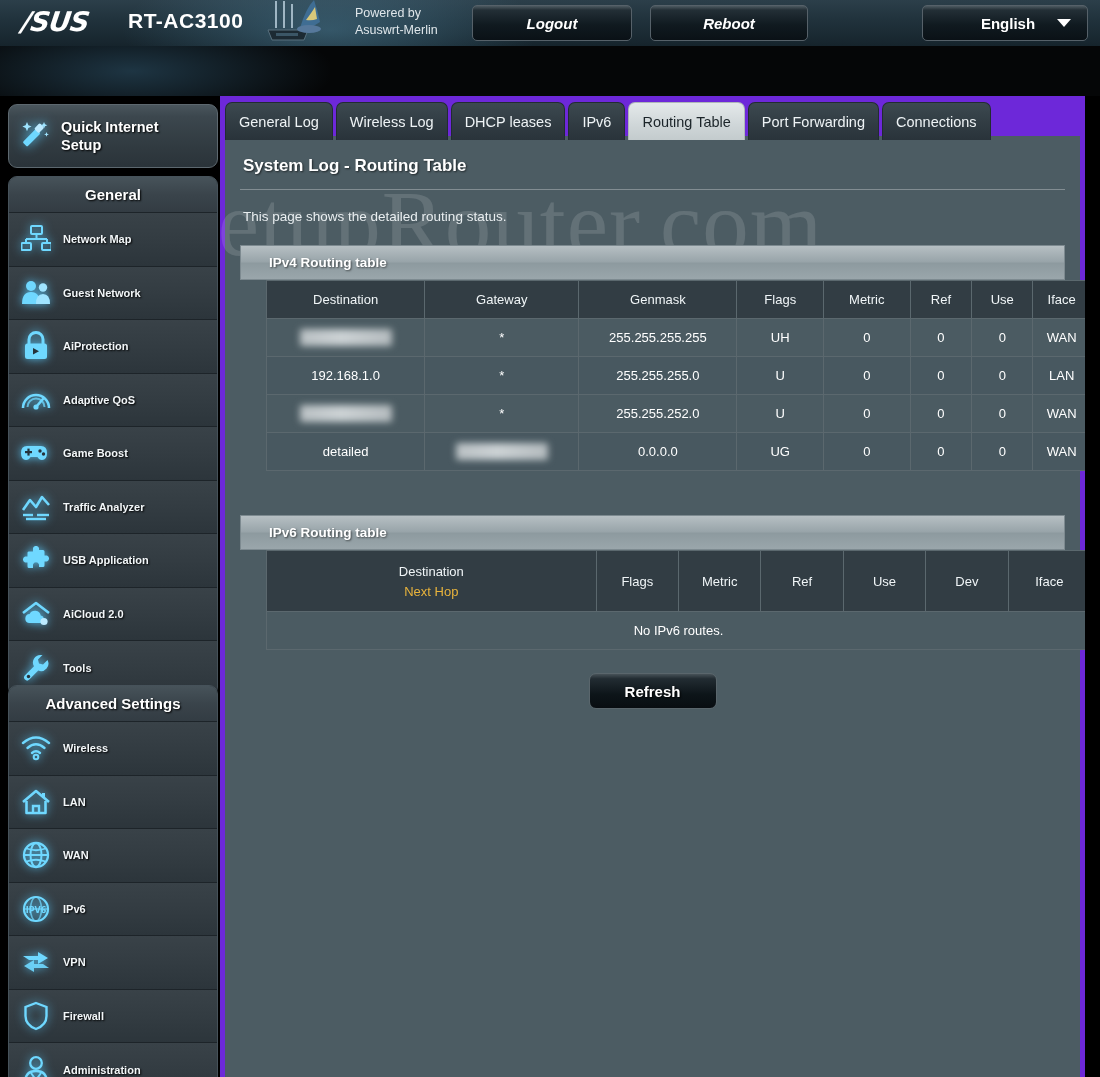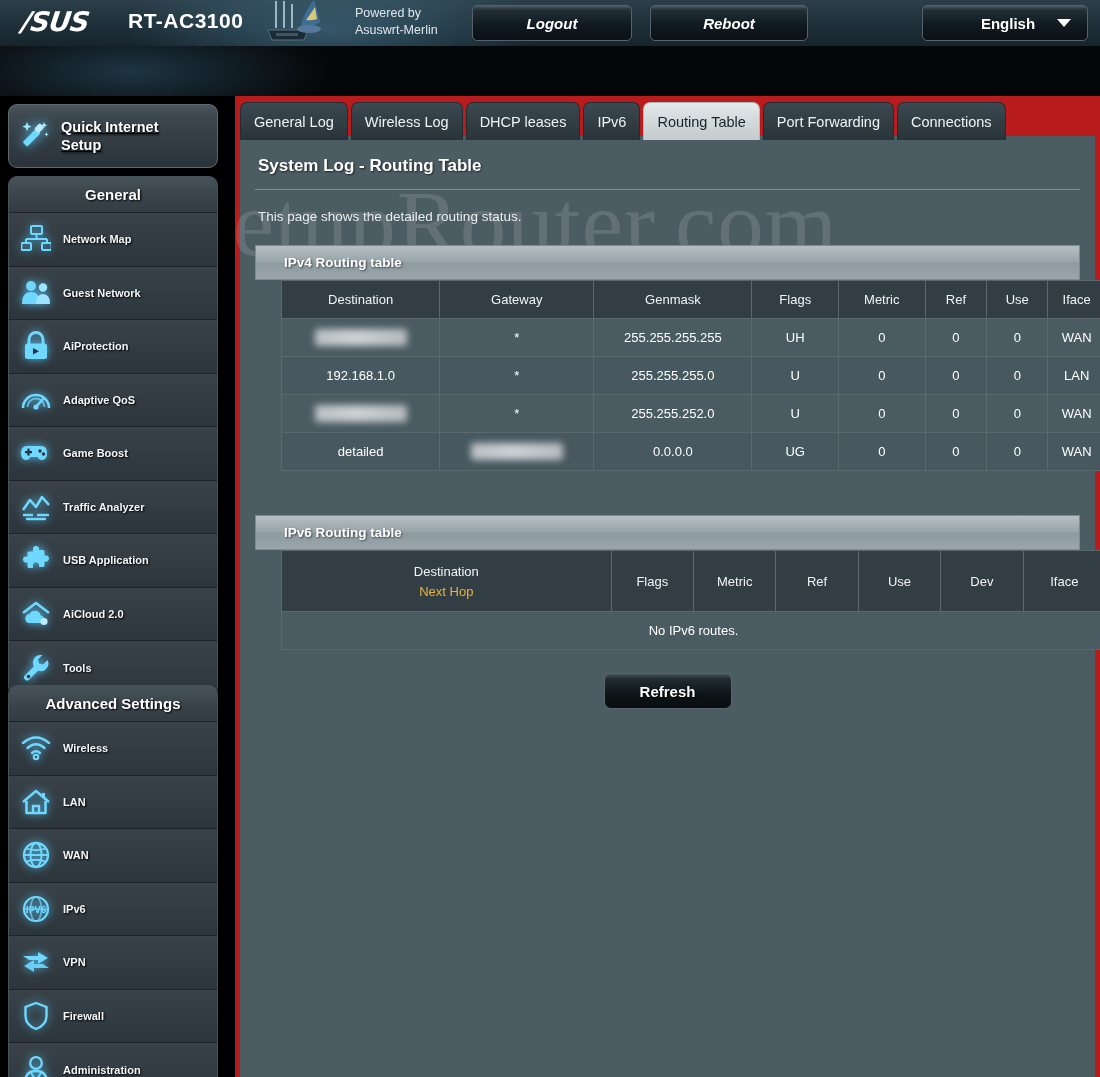--- a/index.html
+++ b/index.html
@@ -75,21 +75,21 @@
 
   
   .page { position:relative; width:1100px; height:981px; background:#000; }
 
   
   .sidebar { position:absolute; left:0; top:0; width:235px; height:981px; }
   .qis {
     position:absolute; left:8px; top:8px; width:210px; height:64px;
     background:linear-gradient(180deg,#4a565d 0%,#3c474e 18%,#313b41 65%,#2a3339 100%);
     border:1px solid #5d686f; border-radius:9px;
-    display:flex; align-items:center; cursor:pointer;text-decoration:underline;
+    display:flex; align-items:center; cursor:pointer;
   }
   .qis .label { color:#fff; font-size:14.5px; font-weight:bold; line-height:18px; text-shadow:1px 1px 2px #000; }
 
   .navgroup {
     position:absolute; left:8px; width:210px;
     background:#2b343a; border:1px solid #46525a; border-radius:9px;
     overflow:hidden;
   }
   .group-title {
     height:36px; line-height:36px; text-align:center;
@@ -109,22 +109,22 @@
     width:54px; display:flex; align-items:center; justify-content:center;
     filter: drop-shadow(0 0 5px rgba(90,205,255,.85));
   }
   .navitem .txt {
     color:#f2f6f8; font-size:11px; font-weight:bold;
     text-shadow:1px 1px 2px #000;
   }
 
   
   .content {
-    position:absolute; left:235px; top:0; width:865px; height:981px;
-    background:#b91c1c;
+    position:absolute; left:220px; top:0; width:865px; height:981px;
+    background:#6d28d9;
     overflow:hidden;
   }
   .watermark {
     position:absolute; left:-60px; top:34px;
     font-family:"Liberation Serif", serif;
     font-size:93px; color:rgba(255,255,255,.13);
     white-space:nowrap; pointer-events:none; letter-spacing:1px;
   }
 
   

